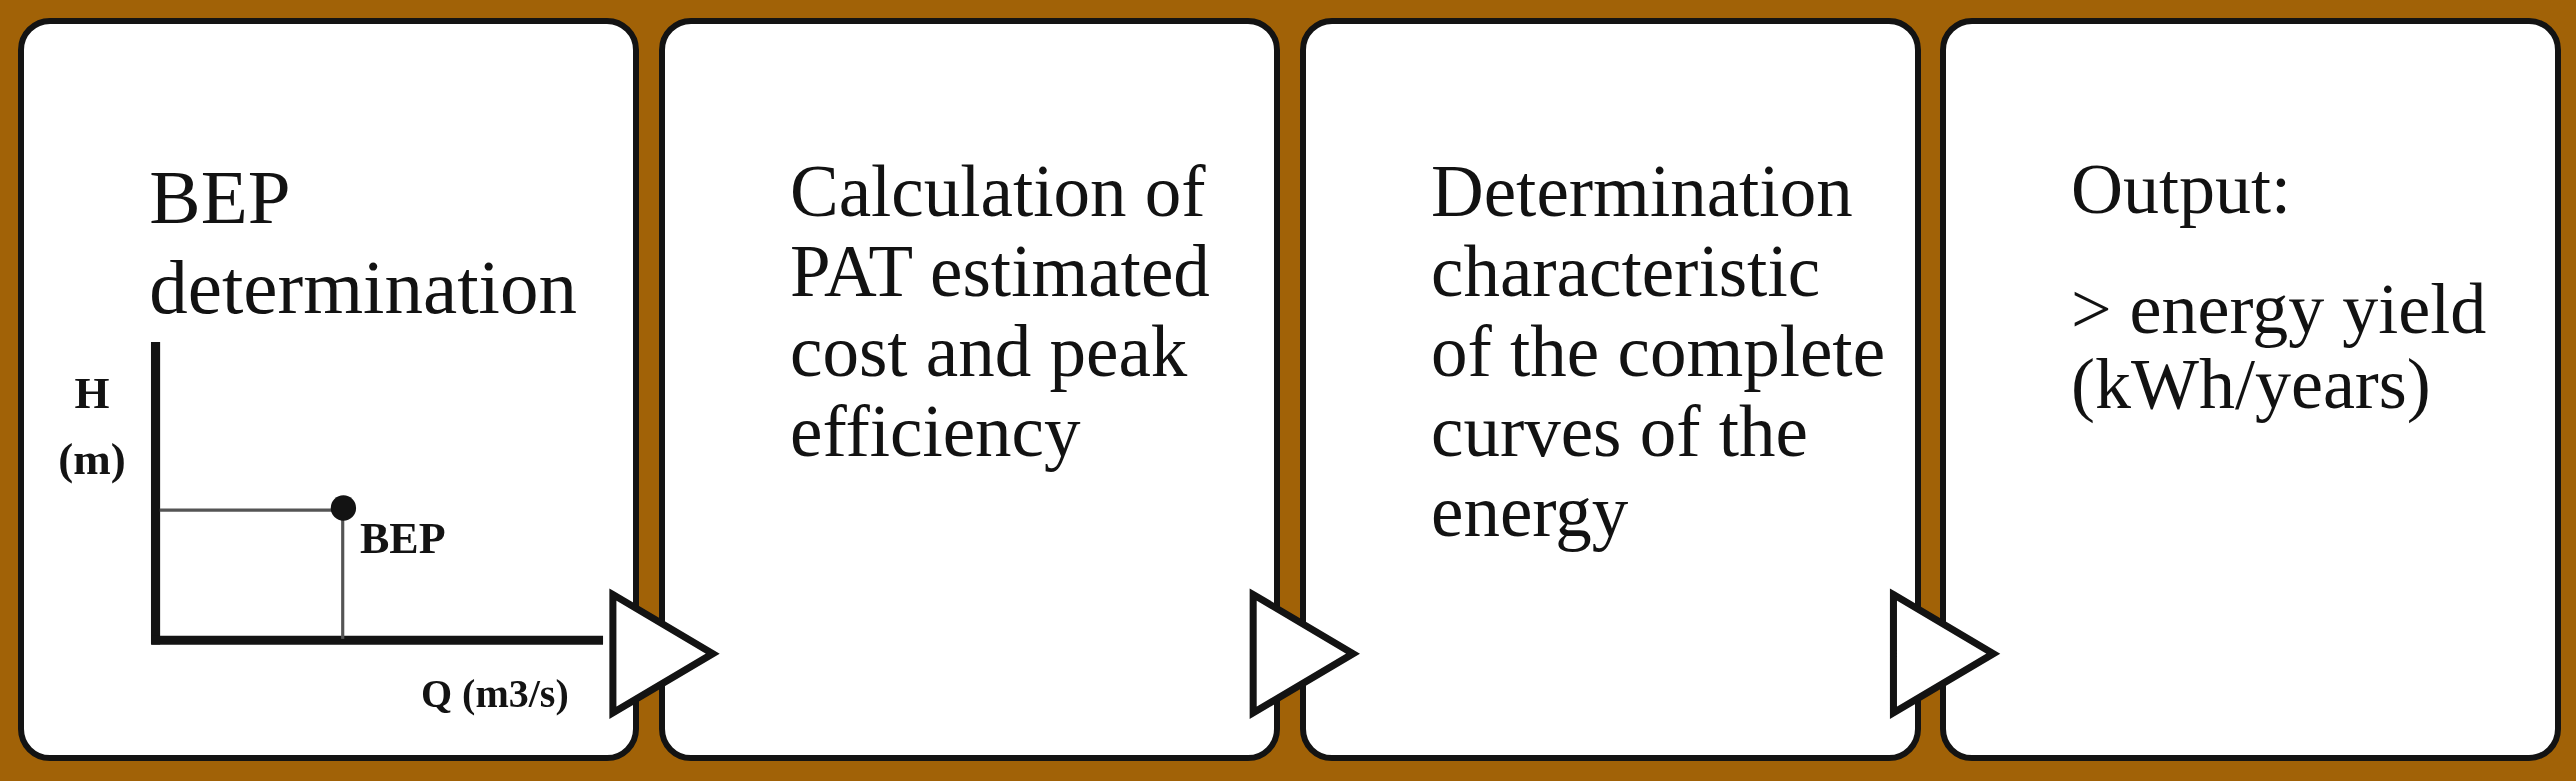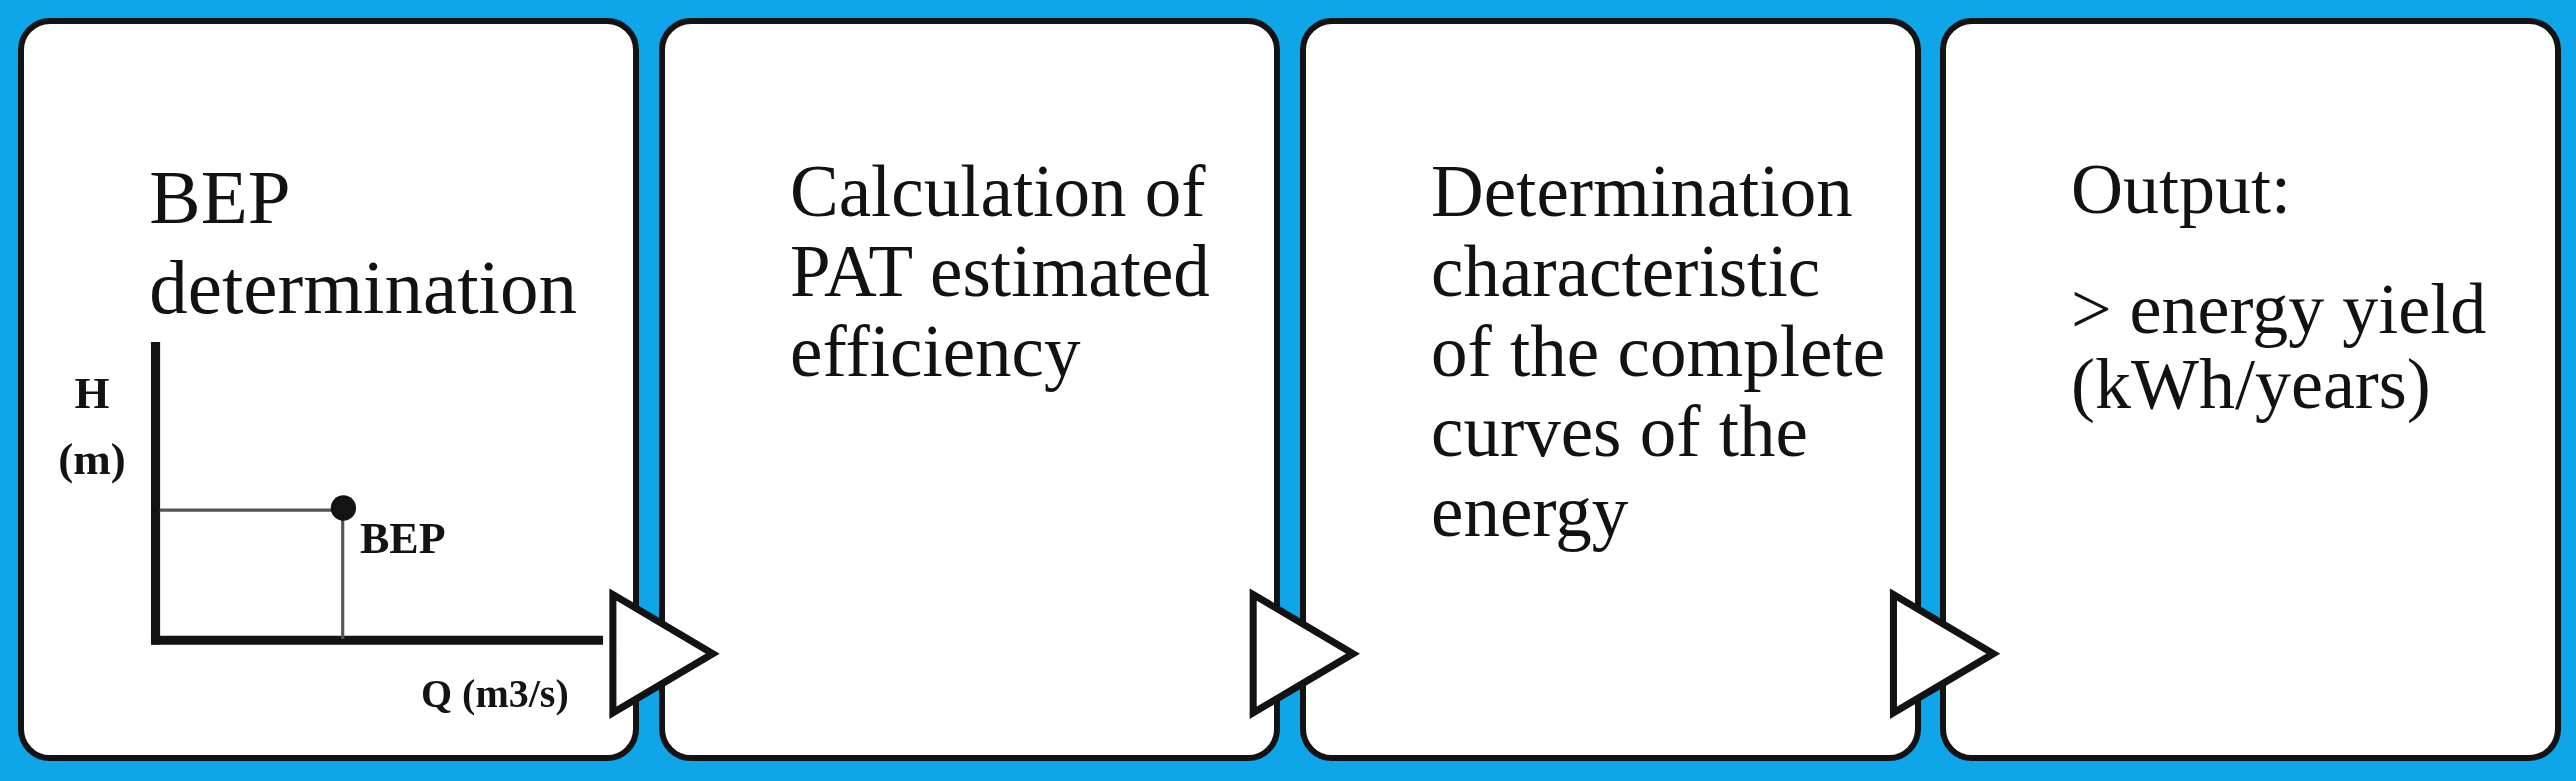--- a/index.html
+++ b/index.html
@@ -1,19 +1,19 @@
 <!DOCTYPE html>
 <html style="font-size:11.3px"><head>
 <meta charset="utf-8">
 <style>
   html,body{margin:0;padding:0;background:#ffffff;}
   .canvas{
     position:relative;
     width:2576px;height:781px;
-    background:#0ea5e9;
+    background:#a16207;
     font-family:"Liberation Serif", serif;
     color:#121212;
     overflow:hidden;
   }
   .box{
     position:absolute;
     top:18.3px;
     width:621px;height:743px;
     box-sizing:border-box;
     border:6.3px solid #131313;
@@ -79,20 +79,21 @@
     <div class="box-text">
       <div>BEP</div>
       <div>determination</div>
     </div>
   </div>
 
   <div class="box b2">
     <div class="box-text">
       <div>Calculation of</div>
       <div>PAT estimated</div>
+      <div>cost and peak</div>
       <div>efficiency</div>
     </div>
   </div>
 
   <div class="box b3">
     <div class="box-text">
       <div>Determination</div>
       <div>characteristic</div>
       <div>of the complete</div>
       <div>curves of the</div>

